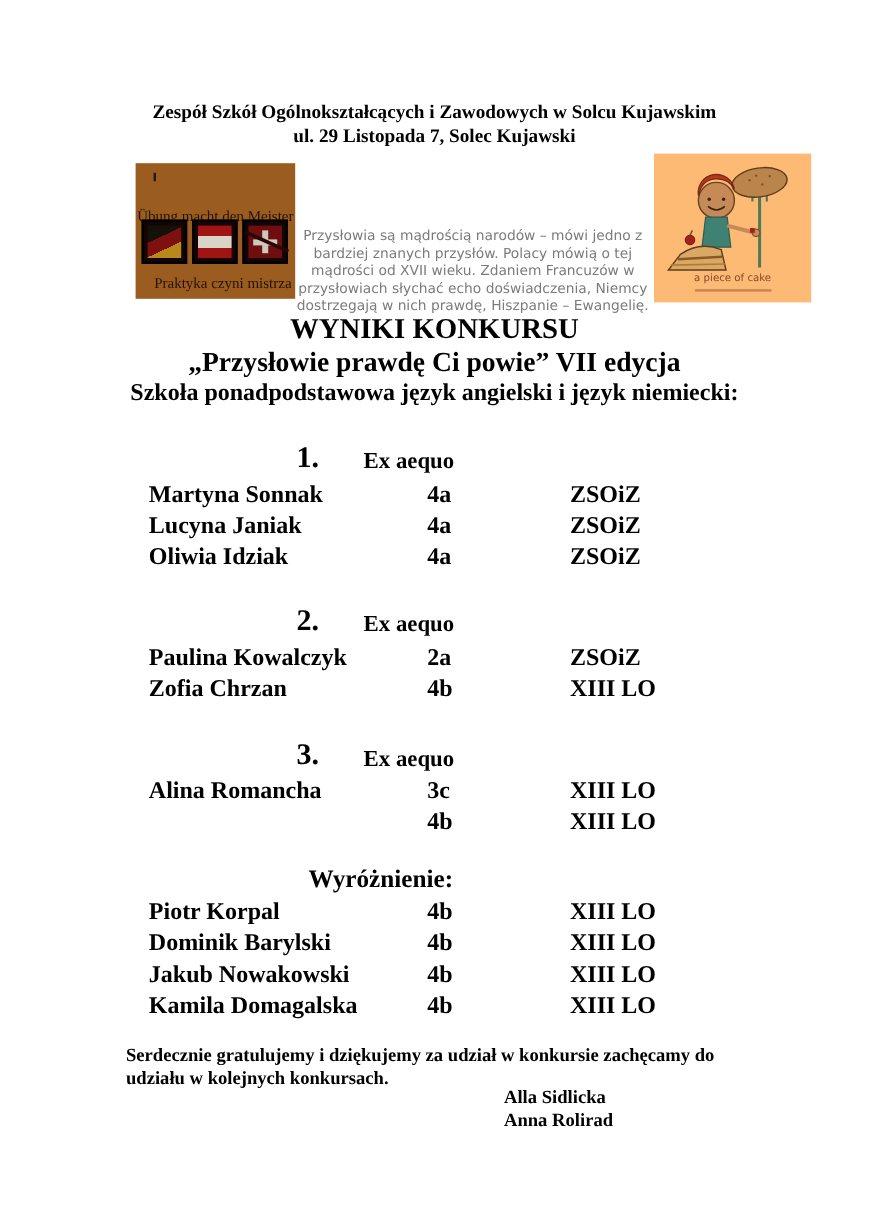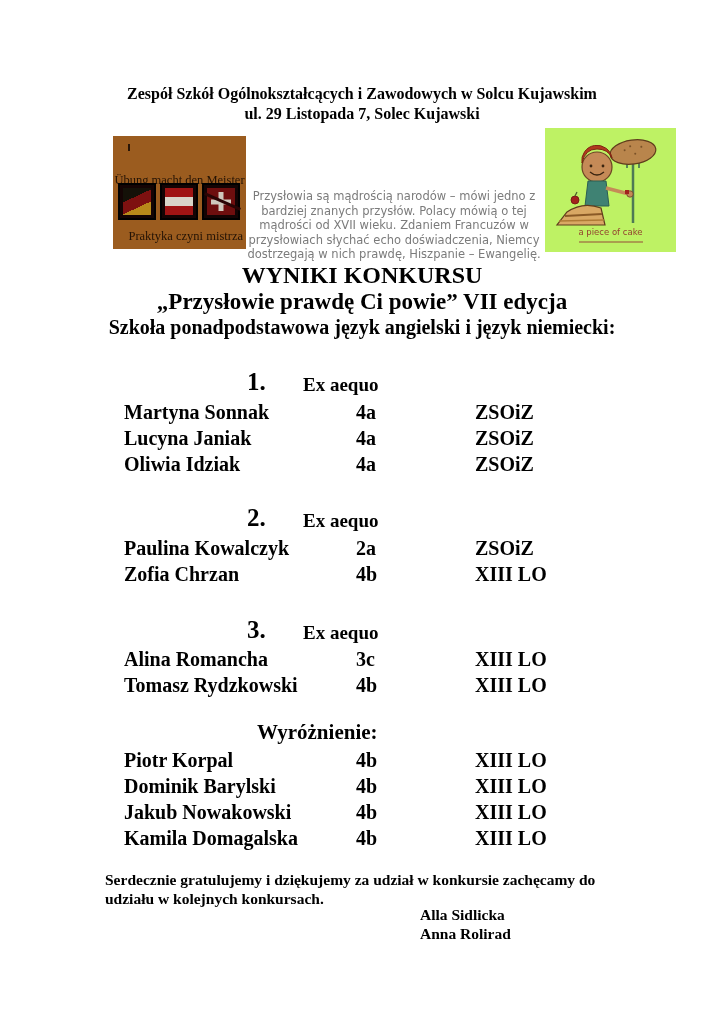--- a/index.html
+++ b/index.html
@@ -27,21 +27,21 @@
   .ch .h{position:absolute;top:50%;left:14%;height:5px;width:72%;transform:translateY(-50%);background:#cfc9bd;}
   .ch .slash{position:absolute;left:-4px;top:44%;width:140%;height:3px;background:#2a0505;transform:rotate(24deg);}
   .il-cap{position:absolute;bottom:5px;right:3px;font-size:12.5px;color:#241305;}
 
   
   .quote{position:absolute;left:244px;top:152px;width:300px;text-align:center;
          font-family:"DejaVu Sans", sans-serif;font-size:11.5px;line-height:14.6px;color:#7b7b7b;margin-top:37px;}
 
   
   .img-right{position:absolute;left:545px;top:128px;width:131px;height:124px;
-             background:#bef264;overflow:hidden;}
+             background:#fdba74;overflow:hidden;}
   .ir-cap{position:absolute;bottom:15px;left:0;width:100%;text-align:center;
           font-size:8.5px;color:#93432f;font-family:"DejaVu Sans", sans-serif;}
   .ir-sub{position:absolute;bottom:9px;left:50%;transform:translateX(-50%);
           width:64px;height:2px;background:rgba(150,75,55,.5);}
 
   
   .t1{position:absolute;top:262px;left:0;width:724px;text-align:center;font-weight:bold;font-size:24px;}
   .t2{position:absolute;top:289px;left:0;width:724px;text-align:center;font-weight:bold;font-size:23px;}
   .t3{position:absolute;top:316px;left:0;width:724px;text-align:center;font-weight:bold;font-size:20px;}
 
@@ -172,21 +172,20 @@
   <div class="sec-head" style="top:616px">
     <span class="rank">3.</span>
     <span class="exaequo">Ex aequo</span>
   </div>
   <div class="row" style="top:648px">
     <span class="name">Alina Romancha</span>
     <span class="cls">3c</span>
     <span class="school">XIII LO</span>
   </div>
   <div class="row" style="top:674px">
-    <span class="name">Tomasz Rydzkowski</span>
     <span class="cls">4b</span>
     <span class="school">XIII LO</span>
   </div>
 
   <div class="wyr-head" style="top:720px">Wyróżnienie:</div>
   <div class="row" style="top:749px">
     <span class="name">Piotr Korpal</span>
     <span class="cls">4b</span>
     <span class="school">XIII LO</span>
   </div>

